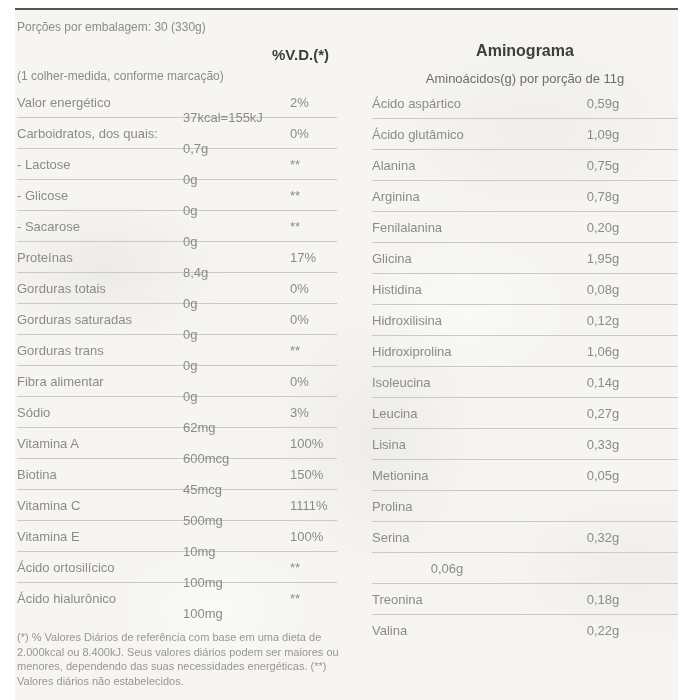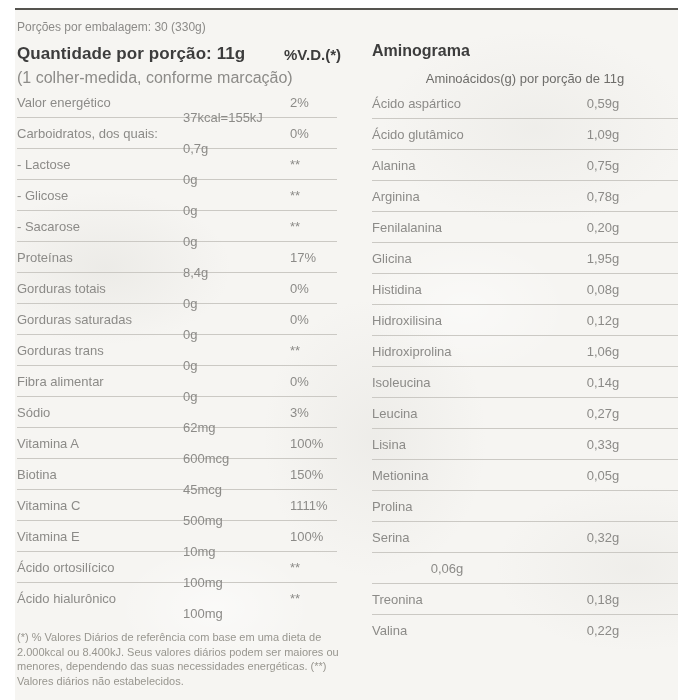--- a/index.html
+++ b/index.html
@@ -29,50 +29,49 @@
       radial-gradient(ellipse 200px 120px at 620px 560px, rgba(176,174,166,0.10), transparent 70%),
       radial-gradient(ellipse 140px 90px at 200px 600px, rgba(255,255,255,0.5), transparent 70%),
       radial-gradient(ellipse 150px 100px at 450px 300px, rgba(255,255,255,0.45), transparent 70%);
   }
 
   .top-rule{position:absolute;left:15px;top:8px;width:663px;height:2px;background:var(--rule);}
 
   .servings{position:absolute;left:17px;top:20px;font-size:12px;color:var(--body);}
 
   .nut-title{position:absolute;left:17px;top:44px;font-size:17px;font-weight:bold;color:var(--heading);letter-spacing:0.1px;}
-  .nut-subtitle{position:absolute;left:17px;top:69px;font-size:16px;color:var(--body);}
-  .vd-header{position:absolute;left:284px;top:46px;font-size:15px;font-weight:bold;color:var(--heading);}
+  .nut-subtitle{position:absolute;left:17px;top:69px;font-size:12px;color:var(--body);}
+  .vd-header{position:absolute;left:272px;top:46px;font-size:15px;font-weight:bold;color:var(--heading);}
 
   .nut-table{position:absolute;left:17px;top:87px;width:320px;}
   .nrow{display:flex;align-items:center;height:31px;border-bottom:1px solid var(--divider);font-size:13px;color:var(--body);}
   .nrow:last-child{border-bottom:none;}
   .nlabel{width:166px;}
   .nvalue{width:107px;margin-top:30px;}
   .nvd{width:47px;}
 
   .amino{position:absolute;left:372px;top:42px;width:306px;}
-  .amino-title{font-size:16px;font-weight:bold;color:var(--heading);text-align:left;height:20px;}
+  .amino-title{font-size:16px;font-weight:bold;color:var(--heading);text-align:center;height:20px;}
   .ahead{display:flex;align-items:center;justify-content:center;height:20px;margin-top:6px;font-size:13px;color:var(--subhead);}
   .arow{display:flex;align-items:center;height:31px;border-bottom:1px solid var(--divider);font-size:13px;color:var(--body);gap:40px;}
   .arow:last-child{border-bottom:none;}
   .alabel{flex:1;}
   .avalue{width:150px;text-align:center;}
 
   .footnote{position:absolute;left:17px;top:630px;width:334px;font-size:11px;line-height:1.32;color:var(--footnote);}
 </style>
 </head>
 <body>
 
 <div class="stage">
   <div class="label-bg"></div>
   <div class="top-rule"></div>
 
   <div class="servings">Porções por embalagem: 30 (330g)</div>
 
-  <div class="nut-title">Quantidade por porção: 11g</div>
   <div class="nut-subtitle">(1 colher-medida, conforme marcação)</div>
   <div class="vd-header">%V.D.(*)</div>
 
   <div class="nut-table">
     <div class="nrow">
       <span class="nlabel">Valor energético</span>
       <span class="nvalue">37kcal=155kJ</span>
       <span class="nvd">2%</span>
     </div>
     <div class="nrow">

